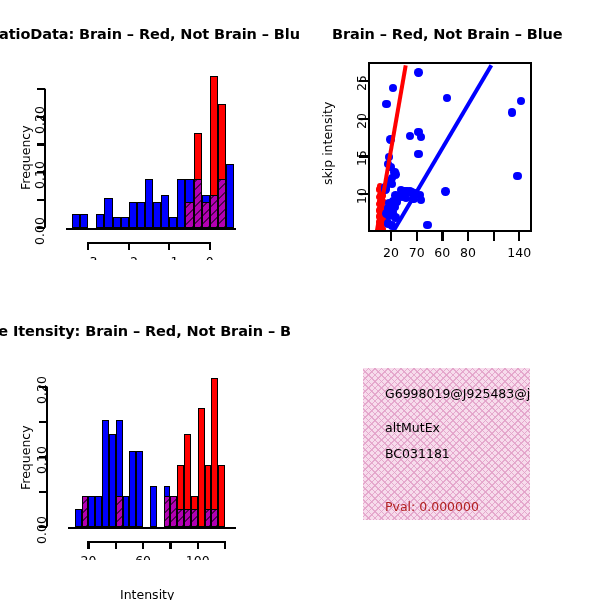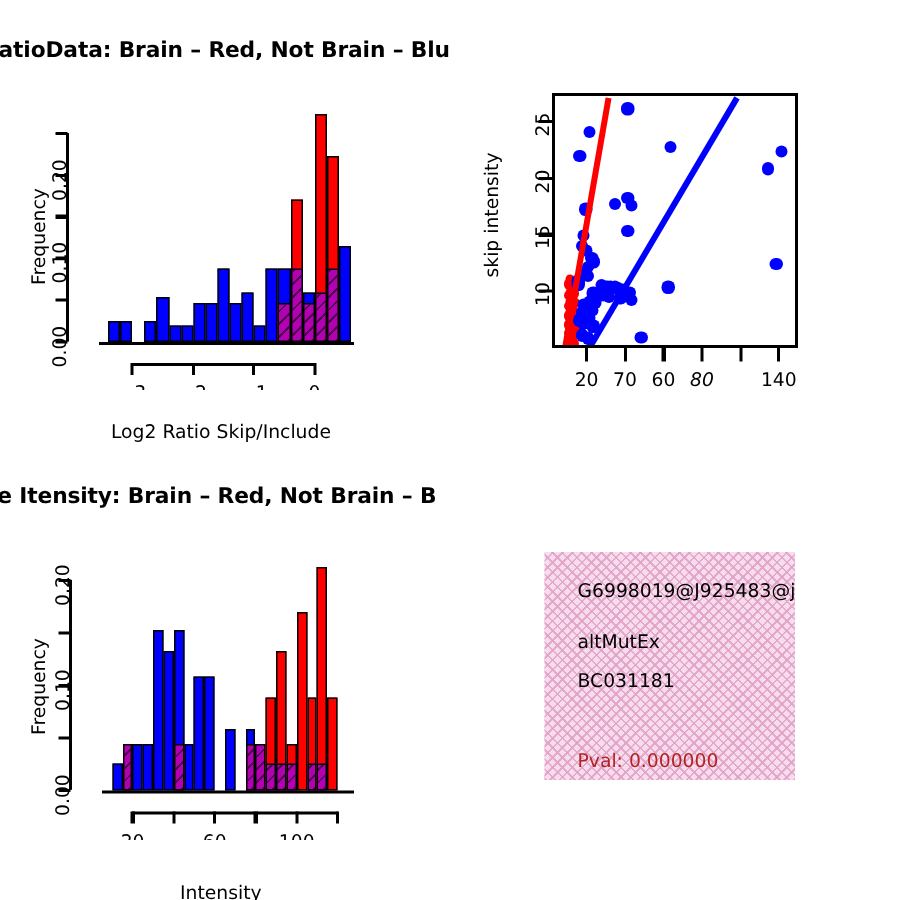--- a/index.html
+++ b/index.html
@@ -103,21 +103,20 @@
     position: absolute;
     overflow: hidden;
   }
 </style>
 </head>
 <body>
 
 <div class="panel" id="p1" style="left:0; top:0; width:300px; height:305px;">
   <div class="ptitle" style="left:-12px; top:26px;">RatioData: Brain – Red, Not Brain – Blu</div>
   <div class="ylab-rot" style="left:18px; top:190px;">Frequency</div>
-  <div class="axis-label" style="left:74px; top:280px;">Log2 Ratio Skip/Include</div>
   <div id="p1-plot" class="clip" style="left:0; top:0; width:300px; height:260px;">
       <div class="bar bar-blue" style="left:72.025px; top:213.5142857142857px; width:8.100000000000009px; height:14.485714285714295px;"></div>
       <div class="bar bar-blue" style="left:80.125px; top:213.5142857142857px; width:8.100000000000009px; height:14.485714285714295px;"></div>
       <div class="bar bar-blue" style="left:96.32500000000002px; top:213.5142857142857px; width:8.099999999999994px; height:14.485714285714295px;"></div>
       <div class="bar bar-blue" style="left:104.42500000000001px; top:198.4714285714286px; width:8.099999999999994px; height:29.52857142857141px;"></div>
       <div class="bar bar-blue" style="left:112.525px; top:216.85714285714286px; width:8.100000000000023px; height:11.142857142857139px;"></div>
       <div class="bar bar-blue" style="left:120.625px; top:216.85714285714286px; width:8.100000000000023px; height:11.142857142857139px;"></div>
       <div class="bar bar-blue" style="left:128.72500000000002px; top:202.37142857142857px; width:8.099999999999966px; height:25.628571428571433px;"></div>
       <div class="bar bar-blue" style="left:136.825px; top:202.37142857142857px; width:8.100000000000023px; height:25.628571428571433px;"></div>
       <div class="bar bar-blue" style="left:144.925px; top:178.9714285714286px; width:8.099999999999966px; height:49.02857142857141px;"></div>
@@ -153,20 +152,21 @@
       <div class="tick-label" style="left:108.72500000000002px; top:254px; width:40px;">−2</div>
       <div class="axline" style="left:168.22500000000002px; top:242px; width:2.2px; height:8px;"></div>
       <div class="tick-label" style="left:149.22500000000002px; top:254px; width:40px;">−1</div>
       <div class="axline" style="left:208.725px; top:242px; width:2.2px; height:8px;"></div>
       <div class="tick-label" style="left:189.725px; top:254px; width:40px;">0</div>
       <div class="axline" style="left:66px; top:228px; width:170px; height:2px;"></div>
     </div>
 </div>
 
 <div class="panel" id="p2" style="left:300px; top:0; width:300px; height:305px;">
+  <div class="ptitle" style="left:32px; top:26px;">Brain – Red, Not Brain – Blue</div>
   <div class="ylab-rot" style="left:20px; top:185px;">skip intensity</div>
   <div id="p2-plot" class="clip" style="left:0; top:0; width:300px; height:265px;">
       <div style="position:absolute; left:68px; top:62px; width:164px; height:170px; border:2.2px solid #000; box-sizing:border-box; overflow:hidden;">
         <div class="pt pt-red" style="left:7.05px; top:119.2px; width:6.4px; height:6.4px;"></div>
         <div class="pt pt-red" style="left:10.89375px; top:119.95555555555556px; width:6.4px; height:6.4px;"></div>
         <div class="pt pt-red" style="left:13.45625px; top:120.71111111111112px; width:6.4px; height:6.4px;"></div>
         <div class="pt pt-red" style="left:5.76875px; top:122.22222222222221px; width:6.4px; height:6.4px;"></div>
         <div class="pt pt-red" style="left:8.33125px; top:124.4888888888889px; width:6.4px; height:6.4px;"></div>
         <div class="pt pt-red" style="left:7.05px; top:127.5111111111111px; width:6.4px; height:6.4px;"></div>
         <div class="pt pt-red" style="left:5.76875px; top:129.77777777777777px; width:6.4px; height:6.4px;"></div>
@@ -257,21 +257,21 @@
       <div class="ytick-rot" style="left:54px; top:128.66666666666669px;">20</div>
       <div class="axline" style="left:59px; top:79.88888888888889px; width:9px; height:2.2px;"></div>
       <div class="ytick-rot" style="left:54px; top:90.88888888888889px;">25</div>
       <div class="axline" style="left:90.0625px; top:232px; width:2.2px; height:9px;"></div>
       <div class="tick-label" style="left:71.0625px; top:245px; width:40px;">20</div>
       <div class="axline" style="left:115.6875px; top:232px; width:2.2px; height:9px;"></div>
       <div class="tick-label" style="left:96.6875px; top:245px; width:40px;">70</div>
       <div class="axline" style="left:141.3125px; top:232px; width:2.2px; height:9px;"></div>
       <div class="tick-label" style="left:122.3125px; top:245px; width:40px;">60</div>
       <div class="axline" style="left:166.9375px; top:232px; width:2.2px; height:9px;"></div>
-      <div class="tick-label" style="left:147.9375px; top:245px; width:40px;font-style:italic;">80</div>
+      <div class="tick-label" style="left:147.9375px; top:245px; width:40px;">80</div>
       <div class="axline" style="left:192.5625px; top:232px; width:2.2px; height:9px;"></div>
       <div class="axline" style="left:218.1875px; top:232px; width:2.2px; height:9px;"></div>
       <div class="tick-label" style="left:199.1875px; top:245px; width:40px;">140</div>
     </div>
 </div>
 
 <div class="panel" id="p3" style="left:0; top:305px; width:300px; height:295px;">
   <div class="ptitle" style="left:-12px; top:18px;">ne Itensity: Brain – Red, Not Brain – B</div>
   <div class="ylab-rot" style="left:18px; top:185px;">Frequency</div>
   <div class="axis-label" style="left:120px; top:282px;">Intensity</div>

